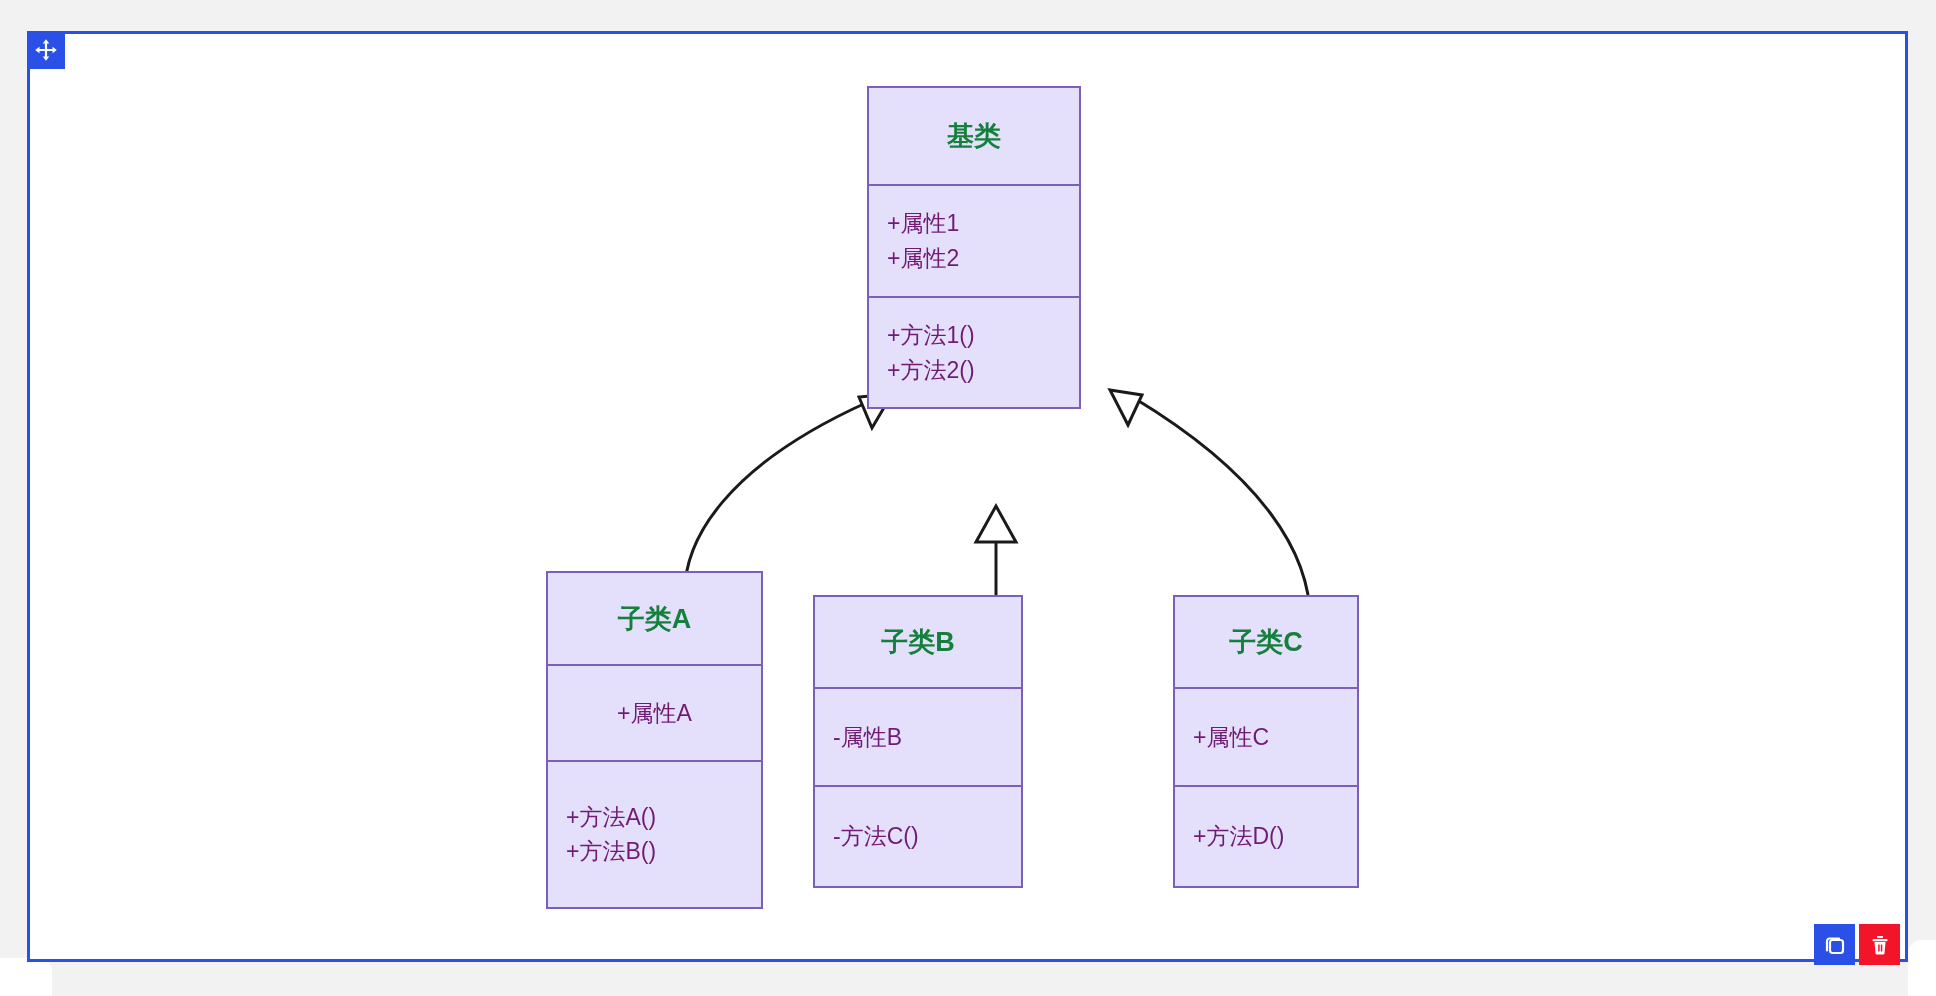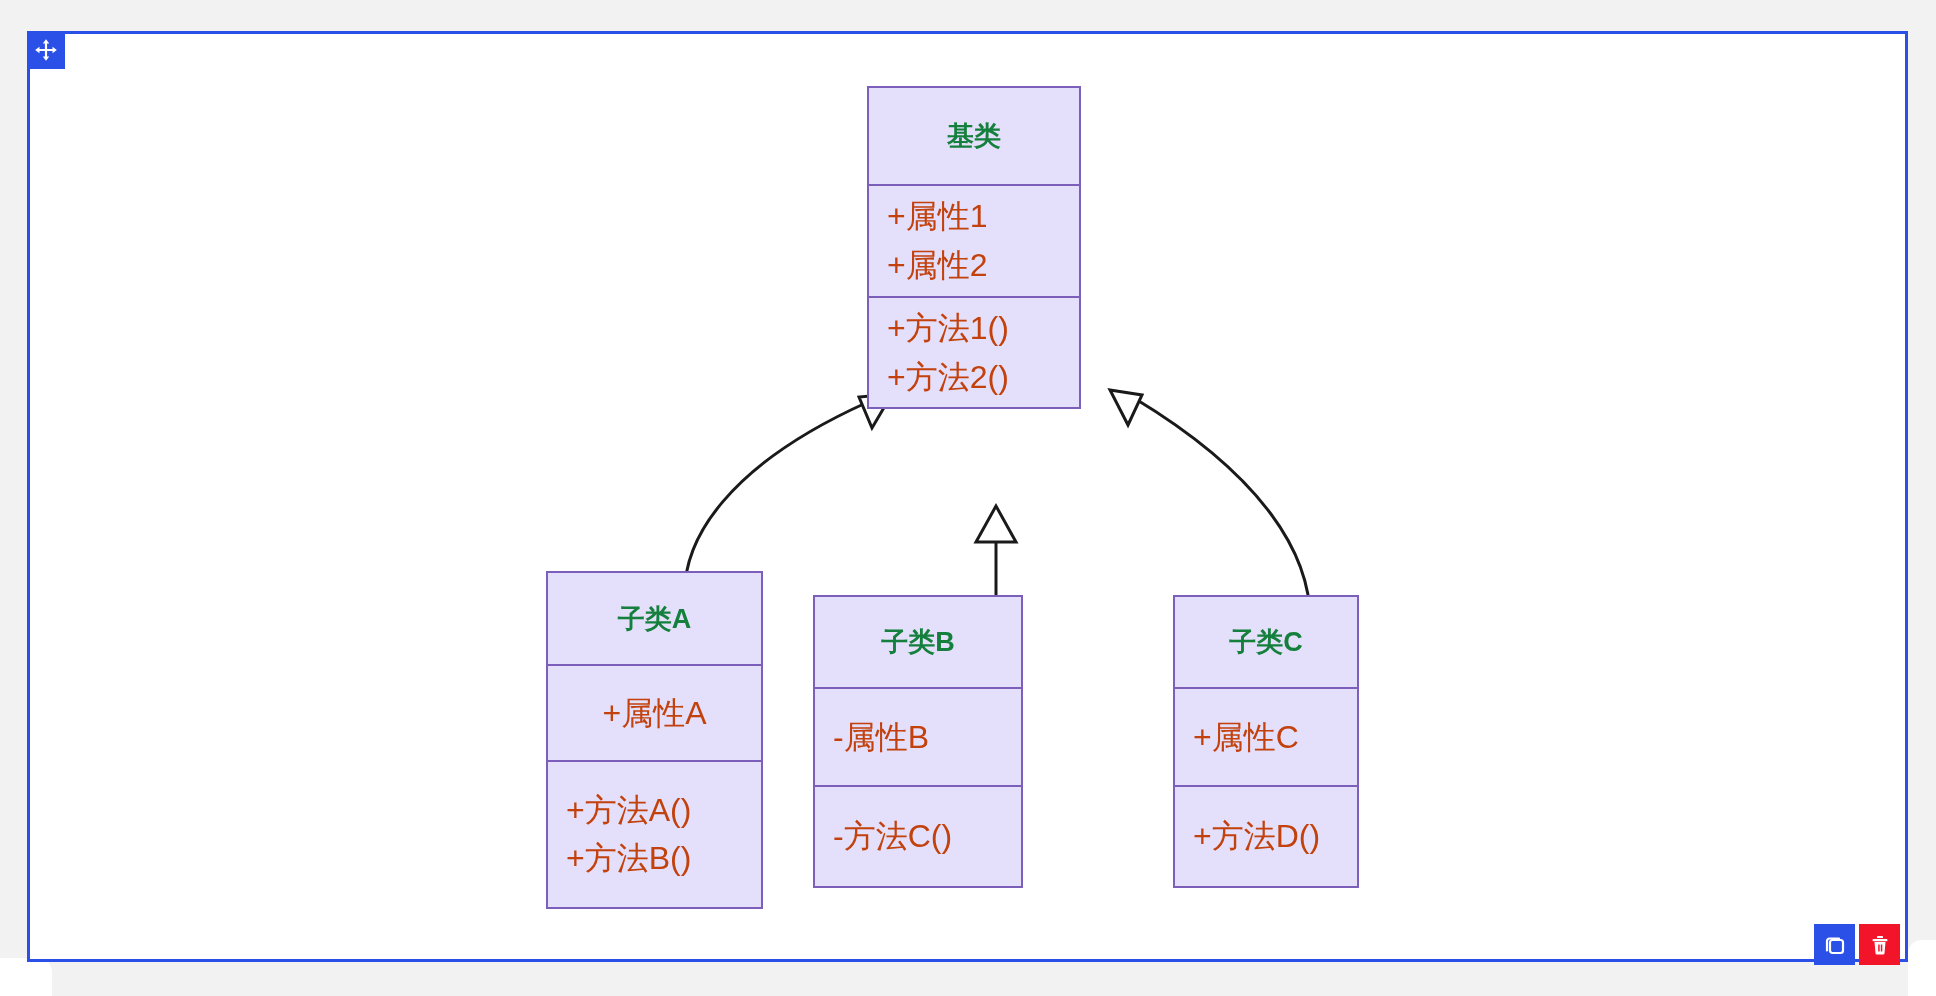--- a/index.html
+++ b/index.html
@@ -93,22 +93,22 @@
   }
   .uml-section + .uml-section { border-top: 2px solid #7c5fbb; }
   .uml-section.title {
     align-items: center;
     justify-content: center;
     font-weight: bold;
     font-size: 27px;
     color: #15803d;
   }
   .uml-section .member {
-    font-size: 32px;
-    color: #c2410c;
+    font-size: 23px;
+    color: #701a75;
     line-height: 1.52;
     white-space: nowrap;
   }
 
   
   #connectors {
     position: absolute;
     left: 0;
     top: 0;
     width: 1936px;

